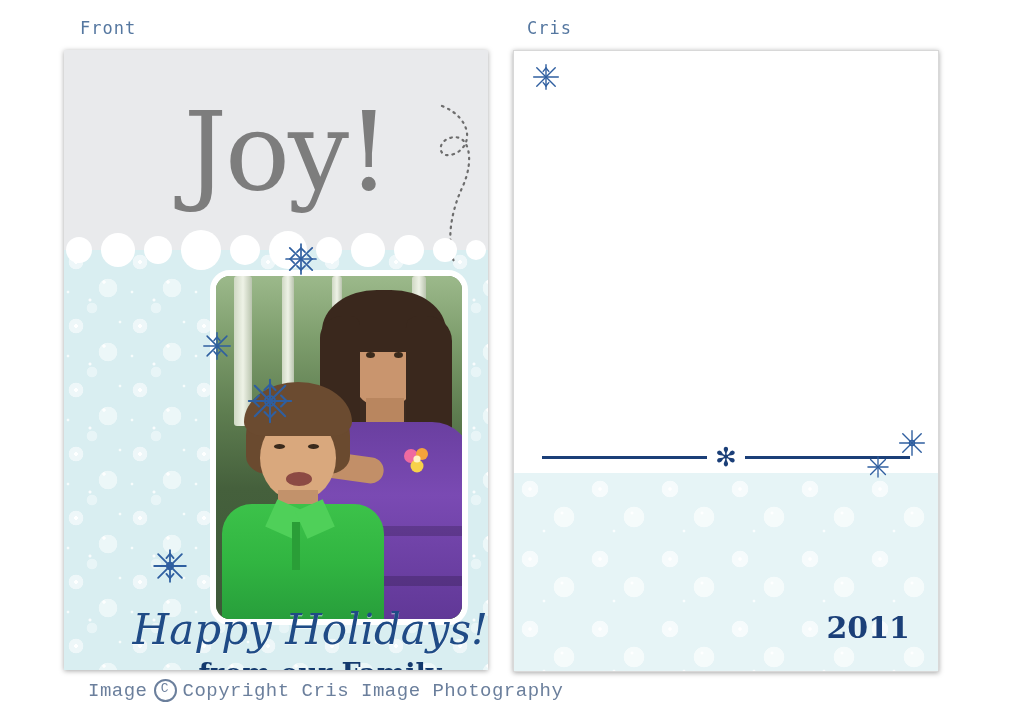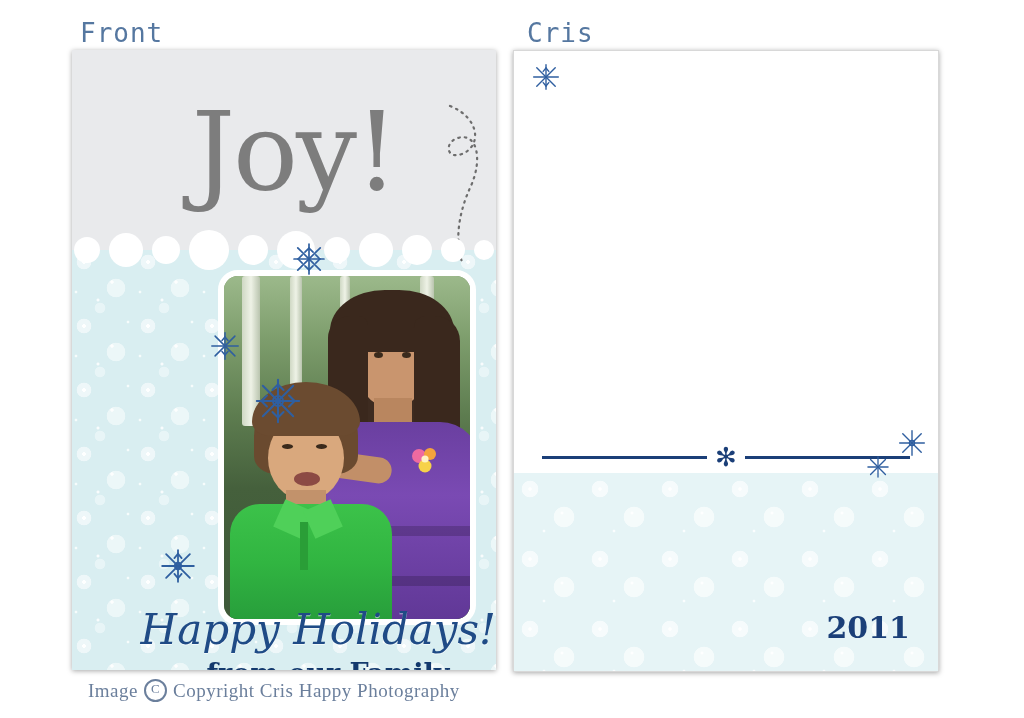--- a/index.html
+++ b/index.html
@@ -12,35 +12,35 @@
     height: 718px;
     position: relative;
     font-family: "Liberation Sans", sans-serif;
     overflow: hidden;
   }
 
   
   .panel-label {
     position: absolute;
     font-family: "DejaVu Sans Mono", monospace;
-    font-size: 26px;
+    font-size: 17px;
     color: #5577a0;
     letter-spacing: 1px;
   }
   #label-front { left: 80px; top: 18px; }
   #label-back  { left: 527px; top: 18px; }
 
   
   .card {
     position: absolute;
     box-shadow: 0 1px 5px rgba(0,0,0,0.35);
     overflow: hidden;
   }
   #card-front {
-    left: 72px; top: 50px;
+    left: 64px; top: 50px;
     width: 424px; height: 620px;
     background: #bef264;
   }
   #card-back {
     left: 513px; top: 50px;
     width: 424px; height: 620px;
     background: #ffffff;
     border: 1px solid #d8d8d8;
   }
 
@@ -341,21 +341,21 @@
     z-index: 7;
     line-height: 1;
     font-family: "DejaVu Sans", sans-serif;
     pointer-events: none;
   }
 
   
   #credit {
     position: absolute;
     left: 88px; top: 679px;
-    font-family: Liberation Serif, serif;
+    font-family: Liberation Mono, monospace;
     font-size: 19px;
     color: #6b7f9c;
     letter-spacing: 0.5px;
     display: flex;
     align-items: center;
     gap: 6px;
   }
   #credit .copy-mark {
     display: inline-block;
     width: 19px; height: 19px;
@@ -539,14 +539,14 @@
         <line x1="81" y1="19" x2="19" y2="81"></line>
     </g>
   </svg>
 
   <div id="back-year">2011</div>
 </div>
 
 <div id="credit">
   <span>Image</span>
   <span class="copy-mark">C</span>
-  <span>Copyright Cris Happy Photography</span>
+  <span>Copyright Cris Image Photography</span>
 </div>
 
 </body></html>

